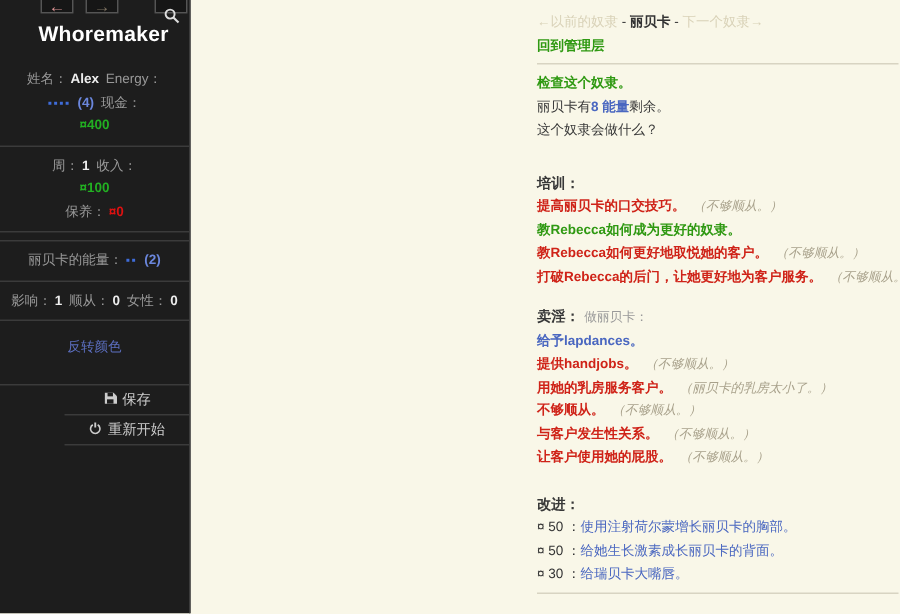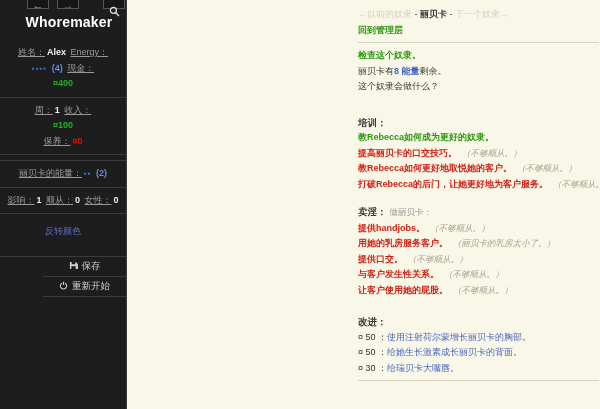--- a/index.html
+++ b/index.html
@@ -12,21 +12,21 @@
   #history { position:relative; height:10px; }
   .hist-btn { position:absolute; top:-9px; width:22px; height:18px; background:#161616;
               border:1px solid #555; color:#eee; font-size:11px; line-height:26px; text-align:center; cursor:pointer; }
   .hist-btn svg { vertical-align:-8px; }
   #btn-back { left:27px; color:#d89090; }
   #btn-fwd  { left:57px; color:#7a6f5f; }
   #btn-search { left:103px; }
   #title { margin-top:4px; font-size:14px; font-weight:bold; color:#fff; letter-spacing:0.2px;padding-left:12px; }
   .stat-block { line-height:15.5px; }
   .stat-block.first { margin-top:15px; }
-  .lbl { color:#999; margin:0 1px;text-decoration:underline; }
+  .lbl { color:#999; margin:0 1px; }
   .val { color:#eee; font-weight:bold; margin:0 1px; }
   .sq  { color:#3f6cd8; letter-spacing:1px; margin:0 1px; font-size:8px; }
   .cnt { color:#6b87dd; font-weight:bold; margin:0 1px; }
   .money-pos { color:#22b022; font-weight:bold; margin:0 1px; }
   .money-neg { color:#dd1111; font-weight:bold; margin:0 1px; }
   hr.sb { border:none; border-top:1px solid #3b3b3b; margin:5px 0; }
   #invert { margin-top:10px; line-height:15.5px; }
   #invert a { color:#5c6fc0; text-decoration:none; cursor:pointer; }
   #menu { list-style:none; margin-top:16px; border-top:1px solid #3b3b3b;padding-left:43px; }
   #menu li { border-bottom:1px solid #3b3b3b; padding:3px 0; color:#ccc; font-size:9.5px; cursor:pointer; }
@@ -129,29 +129,30 @@
 
   <p><a class="glink">回到管理层</a></p>
 
   <hr class="main">
 
   <p><a class="glink">检查这个奴隶。</a></p>
   <p><span>丽贝卡有</span><span class="hl">8 能量</span><span>剩余。</span></p>
   <p>这个奴隶会做什么？</p>
 
   <p class="sec-h mt1">培训：</p>
+  <p><span class="red">提高丽贝卡的口交技巧。</span><span class="note">（不够顺从。）</span></p>
   <p><a class="glink">教Rebecca如何成为更好的奴隶。</a></p>
-  <p><span class="red">提高丽贝卡的口交技巧。</span><span class="note">（不够顺从。）</span></p>
   <p><span class="red">教Rebecca如何更好地取悦她的客户。</span><span class="note">（不够顺从。）</span></p>
   <p><span class="red">打破Rebecca的后门，让她更好地为客户服务。</span><span class="note">（不够顺从。）</span></p>
 
   <p class="sec-h mt2"><span>卖淫：</span><span class="sub-h">做丽贝卡：</span></p>
+  <p><a class="blink">给予lapdances。</a></p>
   <p><span class="red">提供handjobs。</span><span class="note">（不够顺从。）</span></p>
   <p><span class="red">用她的乳房服务客户。</span><span class="note">（丽贝卡的乳房太小了。）</span></p>
-  <p><span class="red">提供口交。</span><span class="note">（不够顺从。）</span></p>
+  <p><span class="red">不够顺从。</span><span class="note">（不够顺从。）</span></p>
   <p><span class="red">与客户发生性关系。</span><span class="note">（不够顺从。）</span></p>
   <p><span class="red">让客户使用她的屁股。</span><span class="note">（不够顺从。）</span></p>
 
   <p class="sec-h mt3">改进：</p>
   <p><span class="cost">¤ 50 ：</span><a class="blink-n">使用注射荷尔蒙增长丽贝卡的胸部。</a></p>
   <p><span class="cost">¤ 50 ：</span><a class="blink-n">给她生长激素成长丽贝卡的背面。</a></p>
   <p><span class="cost">¤ 30 ：</span><a class="blink-n">给瑞贝卡大嘴唇。</a></p>
 
   <hr class="main">
 </div>

